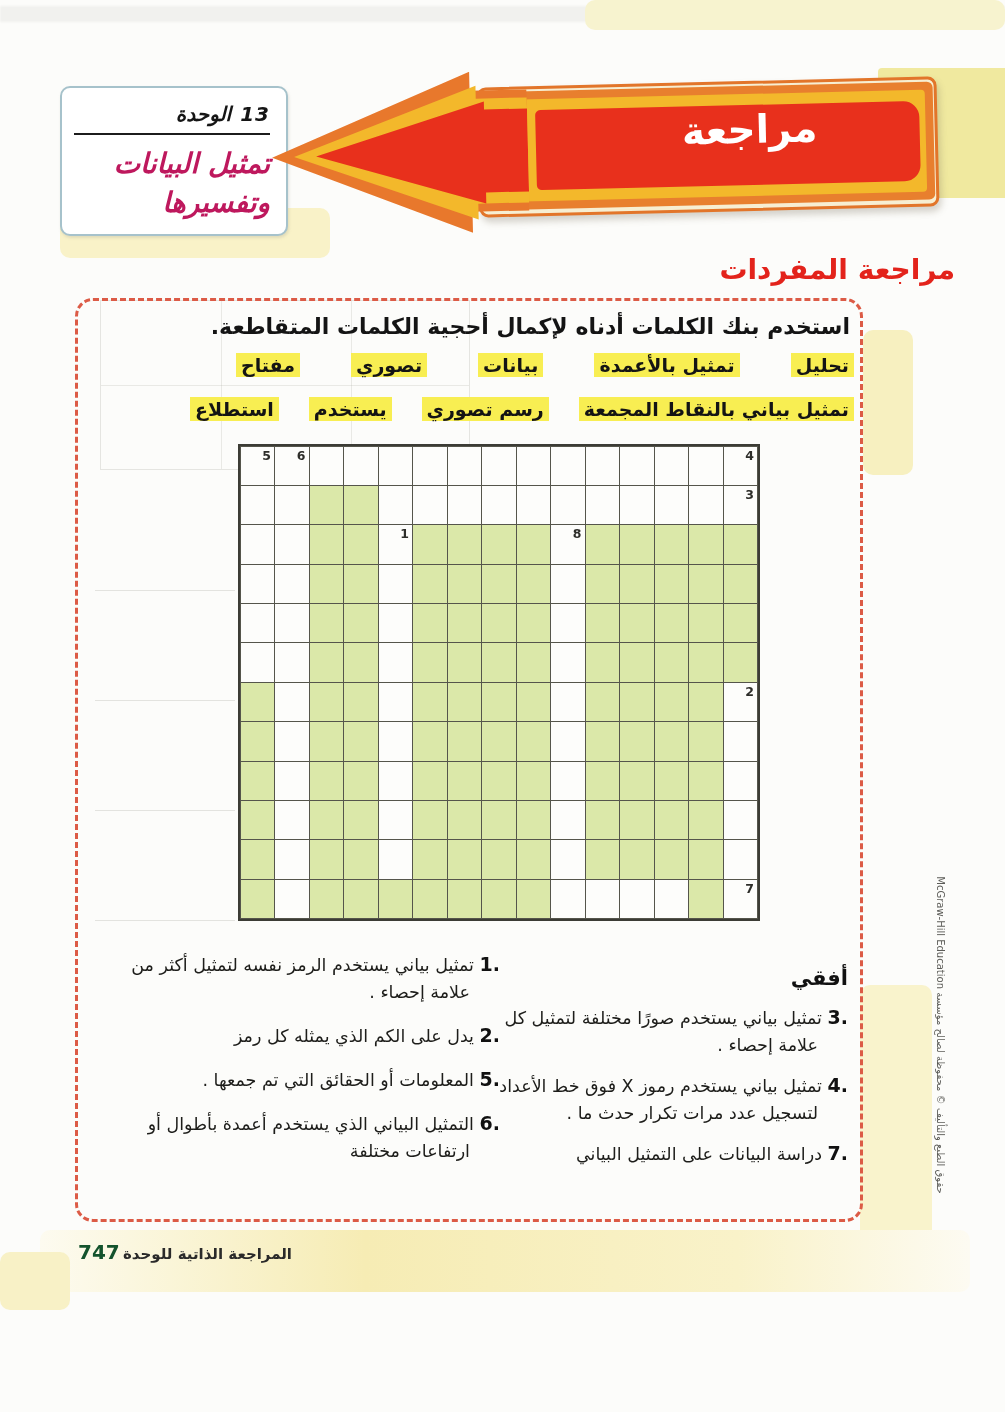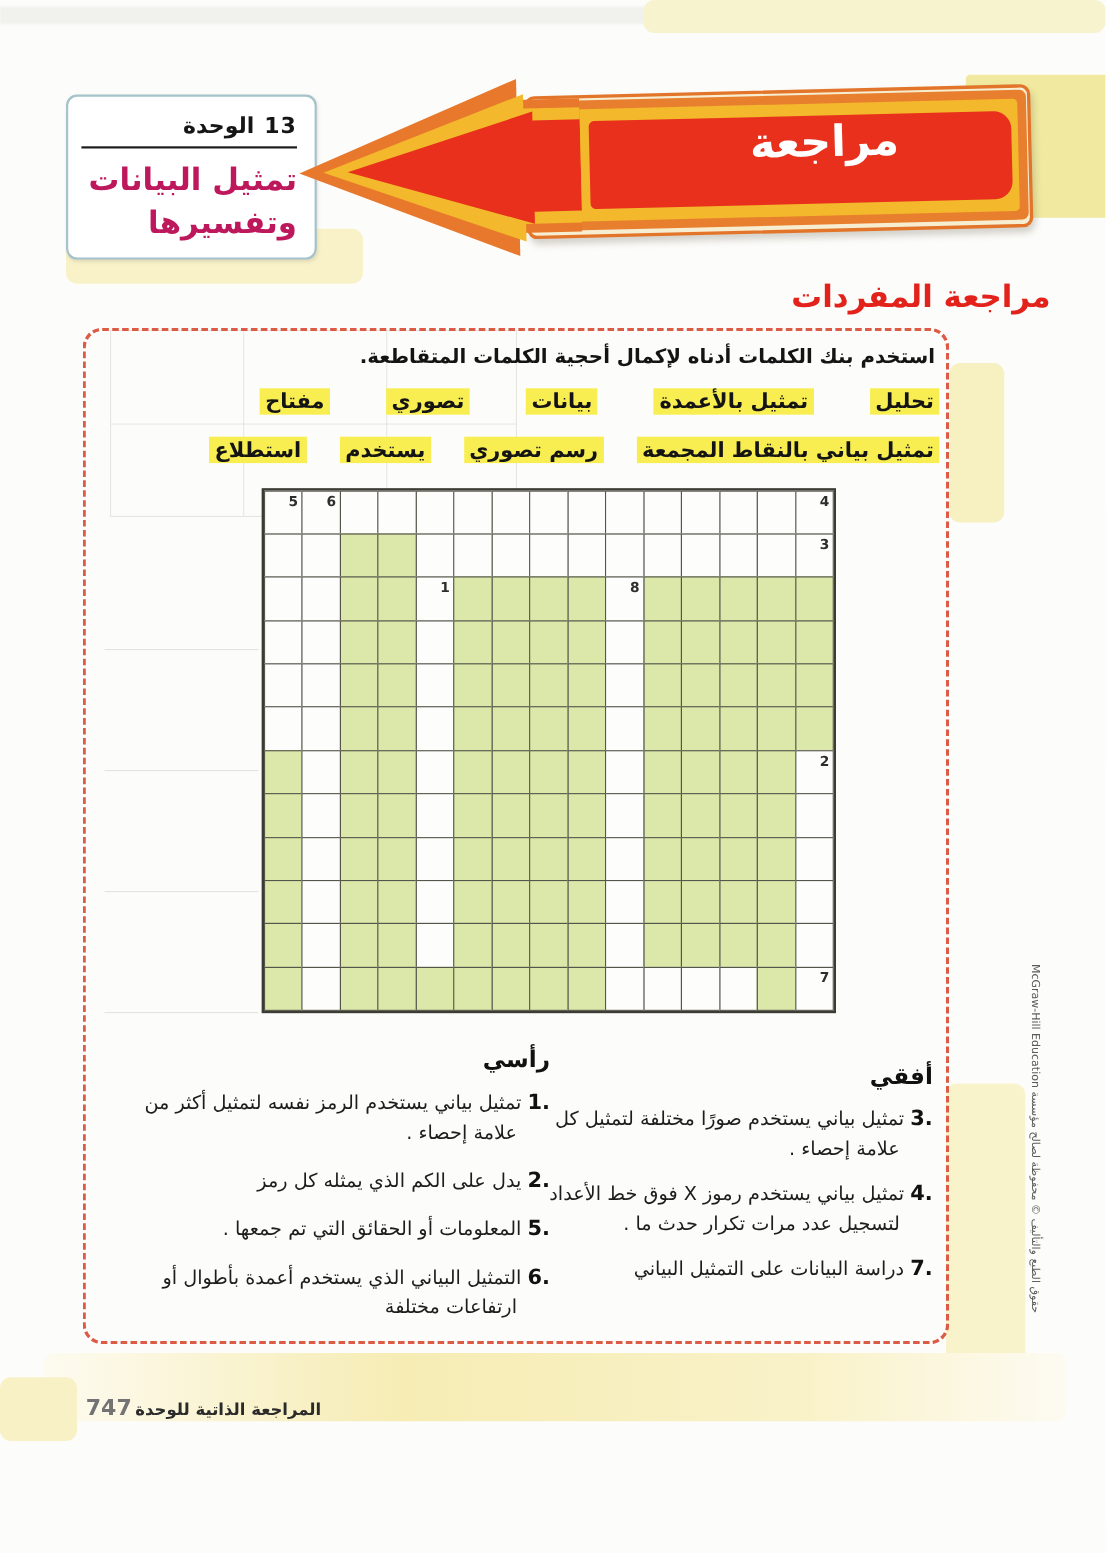--- a/index.html
+++ b/index.html
@@ -23,40 +23,41 @@
   .ghost-line{position:absolute;height:1px;background:rgba(180,180,172,.35);}
   #ghost-table{position:absolute;left:100px;top:300px;width:368px;height:168px;border:1px solid rgba(175,175,168,.30);}
   #ghost-table .gh{position:absolute;background:rgba(175,175,168,.25);}
   #noise-top{position:absolute;left:0;top:6px;width:1005px;height:16px;background:rgba(185,185,178,.16);filter:blur(1px);}
   
   #unit-box{
     position:absolute;left:60px;top:86px;width:228px;height:150px;
     background:#fff;border:2px solid #a6c2cb;border-radius:10px;
     box-sizing:border-box;padding:14px 16px 10px 12px;
     box-shadow:1px 2px 3px rgba(150,150,140,.25);
+    font-style:italic;
   }
   #unit-head{display:flex;flex-direction:row;justify-content:flex-end;align-items:baseline;gap:9px;direction:ltr;}
   #unit-head .u-lbl{font-size:20px;font-weight:bold;color:#151515;}
   #unit-head .u-num{font-size:20px;font-weight:bold;color:#151515;letter-spacing:1px;}
   #unit-divider{margin-top:7px;height:2px;background:#1c1c1c;}
   #unit-title{margin-top:9px;text-align:right;color:#be185d;font-weight:bold;font-size:28px;line-height:1.4;}
   
   #banner-wrap{position:absolute;left:478px;top:82px;width:460px;height:130px;transform:rotate(-1.4deg);}
   #banner-outer{position:absolute;inset:0;background:#f7eed2;border:3px solid #e2752a;border-radius:9px;box-shadow:2px 5px 7px rgba(120,110,90,.30);}
   #banner-orange{position:absolute;top:5px;bottom:7px;left:5px;right:4px;background:#e87f2e;border-radius:6px;}
   #banner-cream{position:absolute;top:9px;bottom:11px;left:12px;width:14px;background:#f3e7bd;border-radius:3px;}
   #banner-gold{position:absolute;top:13px;bottom:15px;left:30px;right:12px;background:#f3b82b;border-radius:4px;}
   #banner-red{position:absolute;top:24px;bottom:26px;left:58px;right:18px;background:#e8301c;border-radius:5px 16px 16px 5px;}
   #banner-title{position:absolute;top:26px;right:78px;width:220px;text-align:center;color:#ffffff;font-weight:bold;font-size:39px;letter-spacing:1px;}
   #arrow-head{position:absolute;left:-212px;top:-16px;width:262px;height:164px;}
   
   #vocab-title{position:absolute;left:560px;top:253px;width:395px;text-align:right;color:#e3231b;font-size:28px;font-weight:bold;}
   
   #vocab-box{position:absolute;left:75px;top:298px;width:788px;height:924px;border:3px dashed #dc5b46;border-radius:18px;box-sizing:border-box;}
-  #instruction{position:absolute;top:13px;right:10px;left:120px;text-align:right;font-size:18px;font-weight:bold;color:#141414;}
+  #instruction{position:absolute;top:13px;right:10px;left:120px;text-align:right;font-size:22px;font-weight:bold;color:#141414;}
   .wb-row{position:absolute;display:flex;direction:rtl;justify-content:space-between;align-items:baseline;}
   #wb-row1{top:52px;right:6px;left:158px;}
   #wb-row2{top:96px;right:6px;left:112px;}
   .wb-item{background:#f8ee52;color:#141414;font-weight:bold;font-size:19px;padding:1px 5px;white-space:nowrap;}
   
   #crossword-grid{
     position:absolute;left:160px;top:143px;
     display:grid;grid-template-columns:repeat(15,34.5px);grid-template-rows:repeat(12,39.4px);
     border:2px solid #3c3c35;background:#3c3c35;gap:0;direction:ltr;
   }
@@ -68,21 +69,21 @@
   .clue-col{position:absolute;text-align:right;}
   #across-col{top:633px;right:12px;width:358px;margin-top:32px;}
   #down-col{top:650px;left:16px;width:406px;}
   .clue-heading{font-size:21px;font-weight:bold;color:#111;margin:0 0 14px 0;}
   p.clue{margin:0 0 13px 0;font-size:17.5px;line-height:27px;color:#1d1d1a;padding-right:30px;text-indent:-30px;}
   #down-col p.clue{margin-bottom:16px;}
   .cluenum{font-weight:bold;font-size:19px;color:#111;direction:ltr;unicode-bidi:embed;}
   
   #footer{position:absolute;left:78px;top:1240px;width:214px;display:flex;direction:rtl;justify-content:space-between;align-items:baseline;}
   #footer-label{font-size:15px;font-weight:bold;color:#2a2a2a;}
-  #footer-page{font-size:20px;font-weight:bold;color:#737373;direction:ltr;margin-top:27px;}
+  #footer-page{font-size:20px;font-weight:bold;color:#14532d;direction:ltr;}
   
   #copyright{
     position:absolute;left:766px;top:1022px;width:334px;height:26px;
     transform:rotate(90deg);transform-origin:center center;
     font-size:10px;color:#5c5c58;text-align:center;direction:rtl;white-space:nowrap;
   }
 </style>
 </head>
 <body>
 
@@ -353,21 +354,20 @@
     <div id="across-col" class="clue-col">
       <div class="clue-heading">أفقي</div>
       <div class="clue-list">
           <p class="clue"><span class="cluenum">3.</span><span> تمثيل بياني يستخدم صورًا مختلفة لتمثيل كل علامة إحصاء .</span></p>
           <p class="clue"><span class="cluenum">4.</span><span> تمثيل بياني يستخدم رموز X فوق خط الأعداد لتسجيل عدد مرات تكرار حدث ما .</span></p>
           <p class="clue"><span class="cluenum">7.</span><span> دراسة البيانات على التمثيل البياني</span></p>
         </div>
     </div>
 
     <div id="down-col" class="clue-col">
-      <div class="clue-heading">رأسي</div>
       <div class="clue-list">
           <p class="clue"><span class="cluenum">1.</span><span> تمثيل بياني يستخدم الرمز نفسه لتمثيل أكثر من علامة إحصاء .</span></p>
           <p class="clue"><span class="cluenum">2.</span><span> يدل على الكم الذي يمثله كل رمز</span></p>
           <p class="clue"><span class="cluenum">5.</span><span> المعلومات أو الحقائق التي تم جمعها .</span></p>
           <p class="clue"><span class="cluenum">6.</span><span> التمثيل البياني الذي يستخدم أعمدة بأطوال أو ارتفاعات مختلفة</span></p>
         </div>
     </div>
   </div>
 
   <div id="footer">

